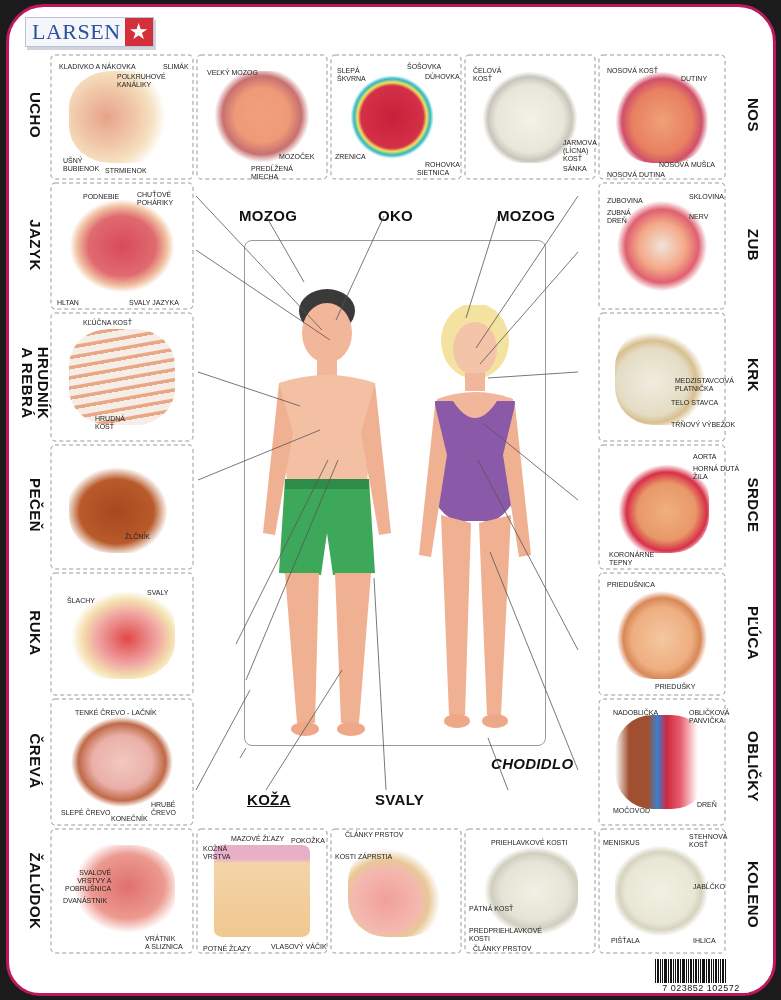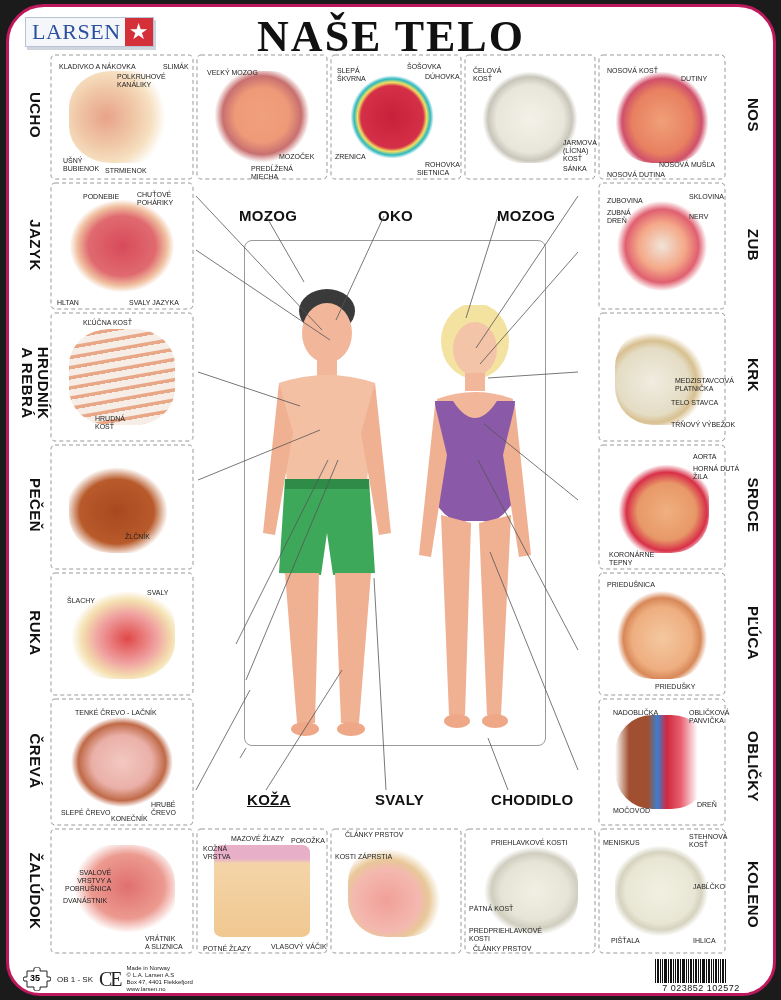--- a/index.html
+++ b/index.html
@@ -58,21 +58,20 @@
 </head>
 <body>
 
 <div class="board">
 
   <div class="logo">
     <span class="logo-text">LARSEN</span>
     <span class="logo-star">★</span>
   </div>
 
-  <div class="title">NAŠE TELO</div>
 
   <div class="card" style="left:40px;top:46px;width:146px;height:128px;">
     <svg class="wavy" viewBox="0 0 146 128" preserveAspectRatio="none">
         <rect x="2" y="2" width="142" height="124" fill="#fff" stroke="#999" stroke-dasharray="4 3" rx="4"></rect>
       </svg>
     <div class="art" style="background:radial-gradient(circle at 35% 50%, #e8a28a 0%, #f0c8a8 35%, #f6e0c0 55%, transparent 72%);"></div>
     <div class="lbl" style="left:10px;top:10px;">KLADIVKO A NÁKOVKA</div>
     <div class="lbl" style="left:68px;top:20px;">POLKRUHOVÉ
 KANÁLIKY</div>
     <div class="lbl" style="left:114px;top:10px;">SLIMÁK</div>
@@ -314,21 +313,21 @@
   <div class="side-label side-right" style="left:714px;top:876px;width:60px;">KOLENO</div>
 
   <div class="center-area">
     <div class="puzzle-frame"></div>
 
     <div class="center-word" style="left:44px;top:20px;">MOZOG</div>
     <div class="center-word" style="left:183px;top:20px;">OKO</div>
     <div class="center-word" style="left:302px;top:20px;">MOZOG</div>
     <div class="center-word" style="left:52px;top:604px;text-decoration:underline;">KOŽA</div>
     <div class="center-word" style="left:180px;top:604px;">SVALY</div>
-    <div class="center-word" style="left:296px;top:604px;">CHODIDLO</div>
+    <div class="center-word" style="left:296px;top:568px;font-style:italic;">CHODIDLO</div>
 
     <svg style="position:absolute;left:54px;top:96px;" width="150" height="470" viewBox="0 0 150 470">
       <ellipse cx="78" cy="28" rx="28" ry="22" fill="#3a3a3a"></ellipse>
       <ellipse cx="78" cy="50" rx="25" ry="30" fill="#f2b79a"></ellipse>
       <rect x="68" y="74" width="20" height="20" fill="#f2b79a"></rect>
       <path d="M30 100 Q78 84 126 100 L118 200 L38 200 Z" fill="#f4c0a4"></path>
       <path d="M30 100 L14 250 L26 252 L44 150 Z" fill="#f0b092"></path>
       <path d="M126 100 L142 250 L130 252 L112 150 Z" fill="#f0b092"></path>
       <path d="M36 196 L120 196 L126 290 L84 292 L78 250 L72 292 L30 290 Z" fill="#3ea85a"></path>
       <rect x="36" y="196" width="84" height="10" fill="#2e8c48"></rect>
@@ -371,34 +370,20 @@
       <line x1="240" y1="758" x2="246" y2="748"></line>
       <line x1="266" y1="790" x2="342" y2="670"></line>
       <line x1="386" y1="790" x2="374" y2="578"></line>
       <line x1="508" y1="790" x2="488" y2="738"></line>
       <line x1="578" y1="650" x2="478" y2="460"></line>
       <line x1="578" y1="770" x2="490" y2="552"></line>
       <line x1="196" y1="790" x2="250" y2="690"></line>
     </g>
   </svg>
 
-  <div class="footer">
-    <div class="puzzle-icon">
-      <svg width="28" height="24" viewBox="0 0 28 24">
-          <path d="M4 4 H11 Q10 0 14 0 Q18 0 17 4 H24 V10 Q28 9 28 12 Q28 15 24 14 V20 H17 Q18 24 14 24 Q10 24 11 20 H4 V14 Q0 15 0 12 Q0 9 4 10 Z" fill="none" stroke="#222" stroke-width="1"></path>
-        </svg>
-      <span style="position:absolute;left:7px;top:6px;font-size:9px;font-weight:bold;">35</span>
-    </div>
-    <span class="foot-code">OB 1 - SK</span>
-    <span class="ce">CE</span>
-    <span class="foot-info">Made in Norway
-© L.A. Larsen A.S
-Box 47, 4401 Flekkefjord
-www.larsen.no</span>
-  </div>
 
   <div class="barcode">
     <div class="bars">
       <span style="width:1px"></span>
         <span style="width:2px"></span>
         <span style="width:1px"></span>
         <span style="width:1px"></span>
         <span style="width:3px"></span>
         <span style="width:1px"></span>
         <span style="width:2px"></span>

